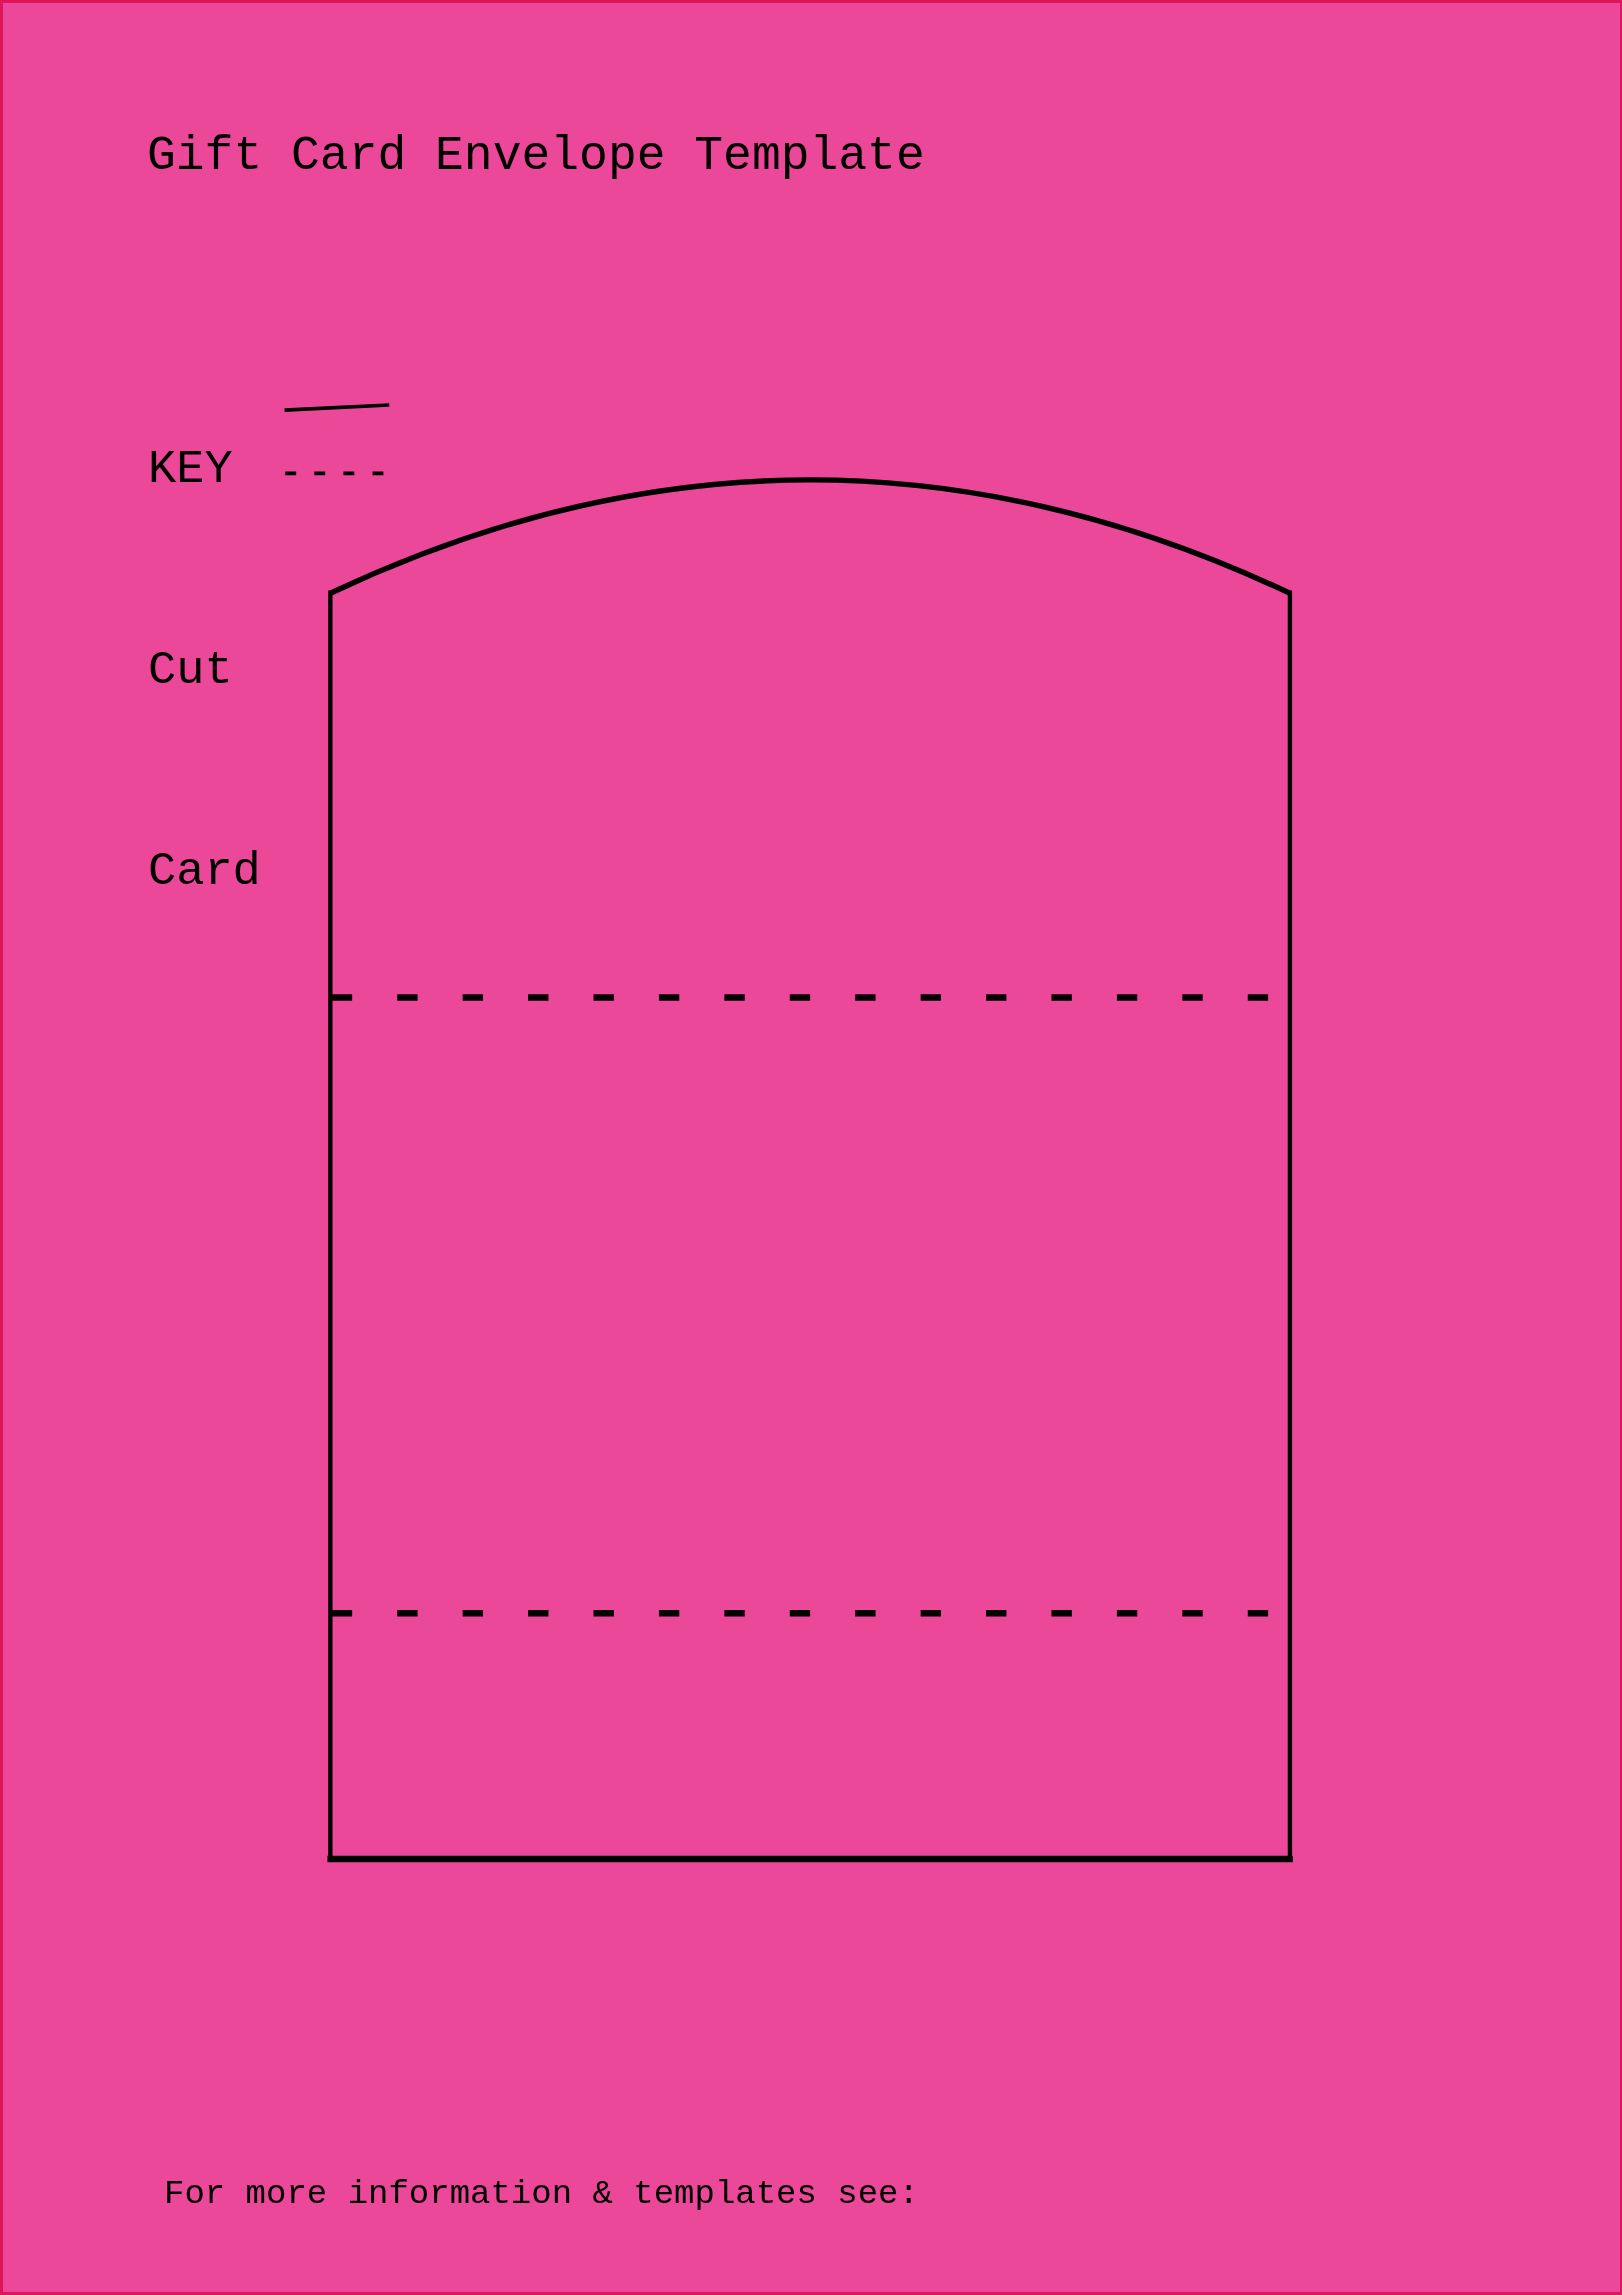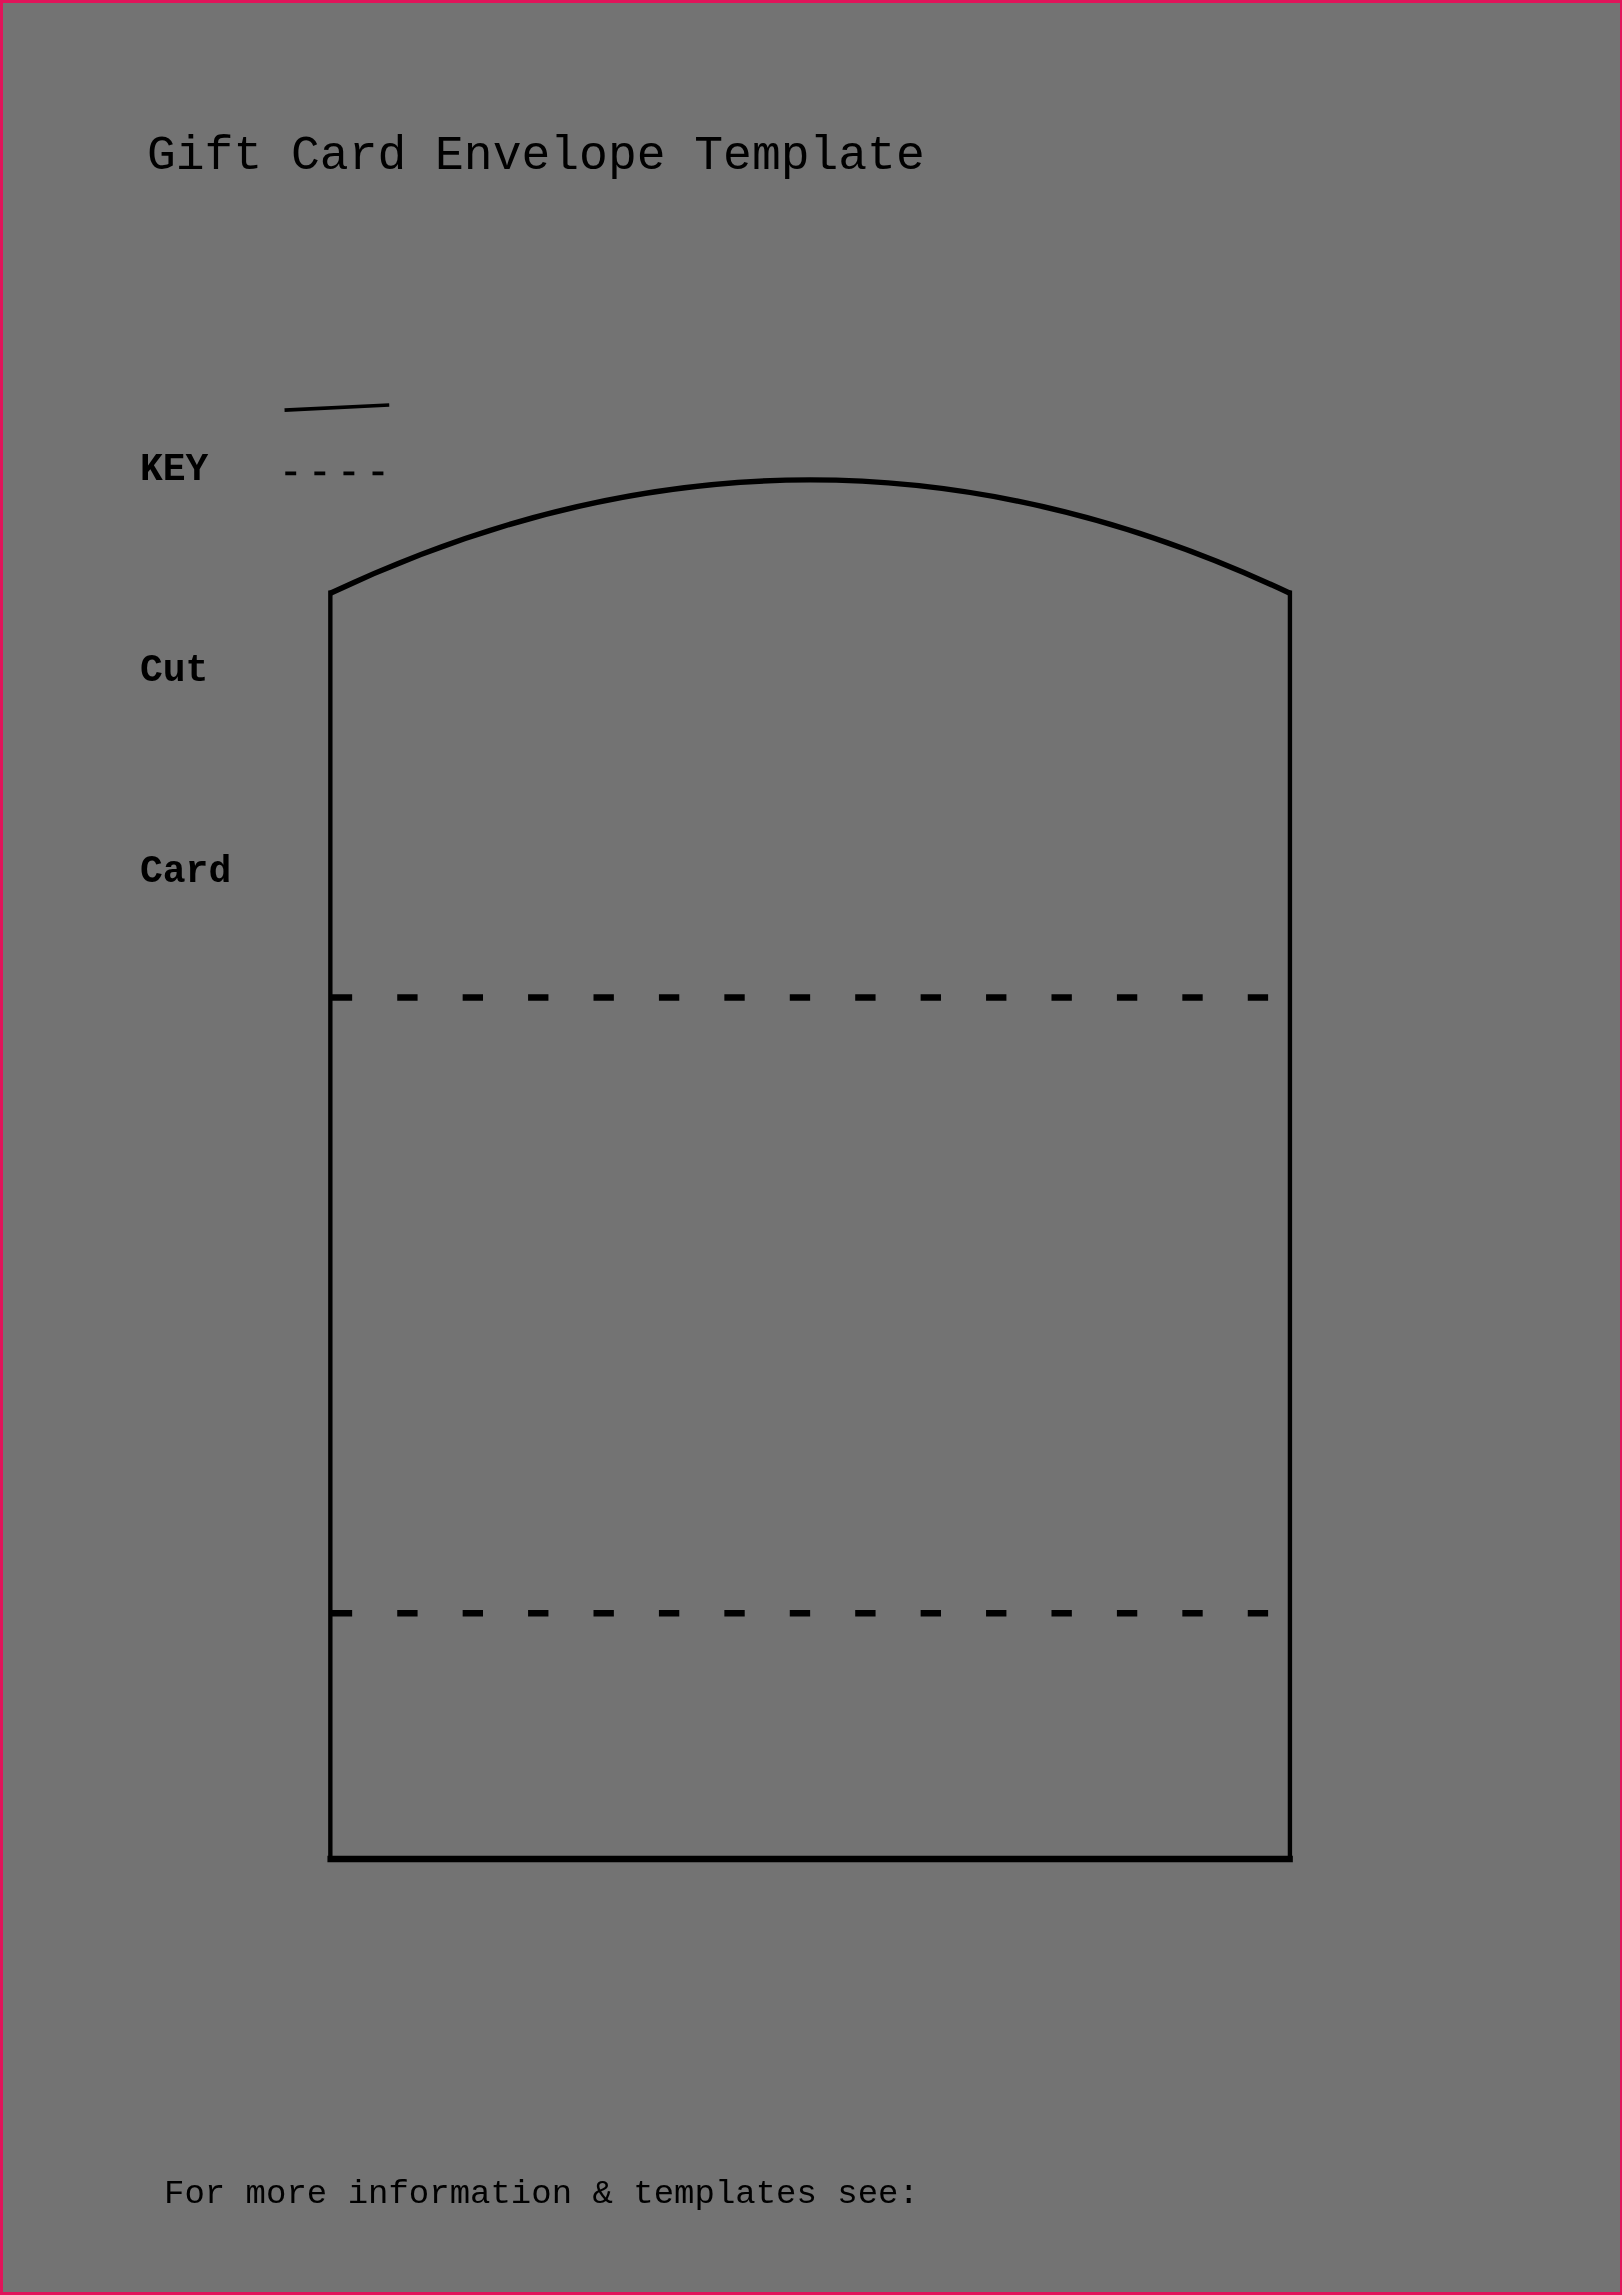--- a/index.html
+++ b/index.html
@@ -5,44 +5,43 @@
   html, body {
     margin: 0;
     padding: 0;
     background: #ffffff;
   }
   .page {
     position: relative;
     width: 1623px;
     height: 2295px;
     box-sizing: border-box;
-    background: #737373;
+    background: #ec4899;
     border: 3.6px solid #e0145a;
     overflow: hidden;
     font-family: "Liberation Mono", "DejaVu Sans Mono", monospace;
     color: #000000;
   }
   .doc-title {
     position: absolute;
     left: 144px;
     top: 129px;
     font-size: 48px;
     line-height: 48px;
     white-space: pre;
     color: #000000;
   }
   .key-block {
     position: absolute;
-    left: 137px;
+    left: 145px;
     top: 299px;
-    font-size: 38px;
+    font-size: 47px;
     line-height: 67px;
     white-space: pre;
     color: #000000;
-    font-weight: bold;
   }
   .key-row { display: block; }
   .footer-block {
     position: absolute;
     left: 161px;
     top: 2071px;
     font-size: 34px;
     line-height: 45px;
     white-space: pre;
     color: #000000;

